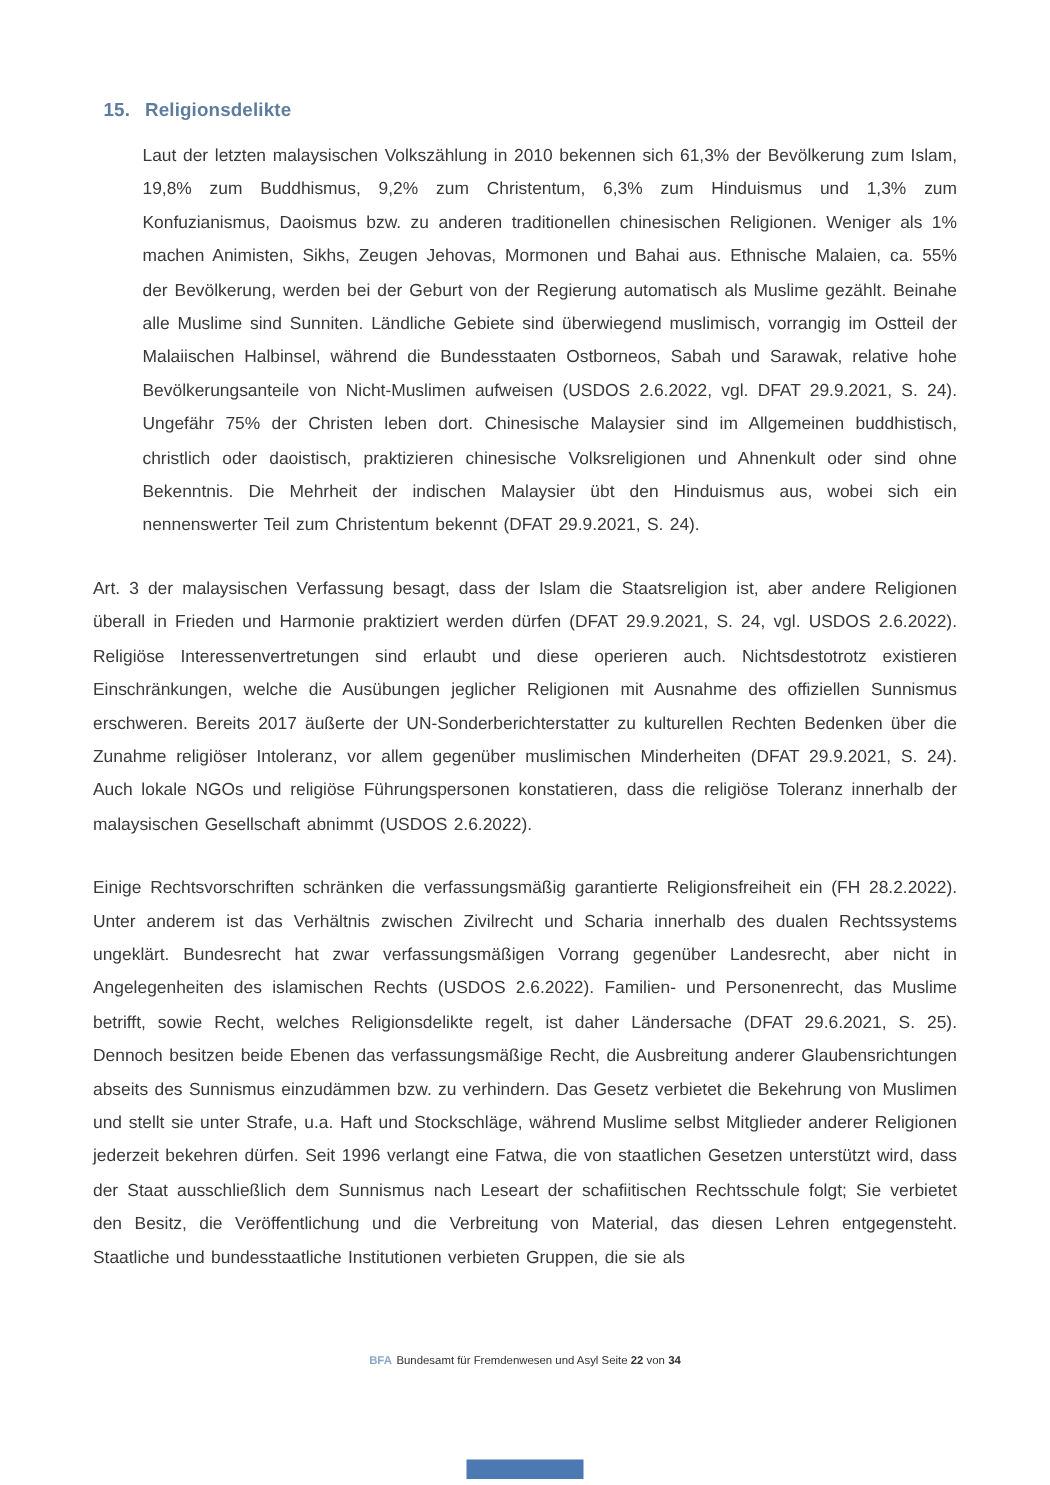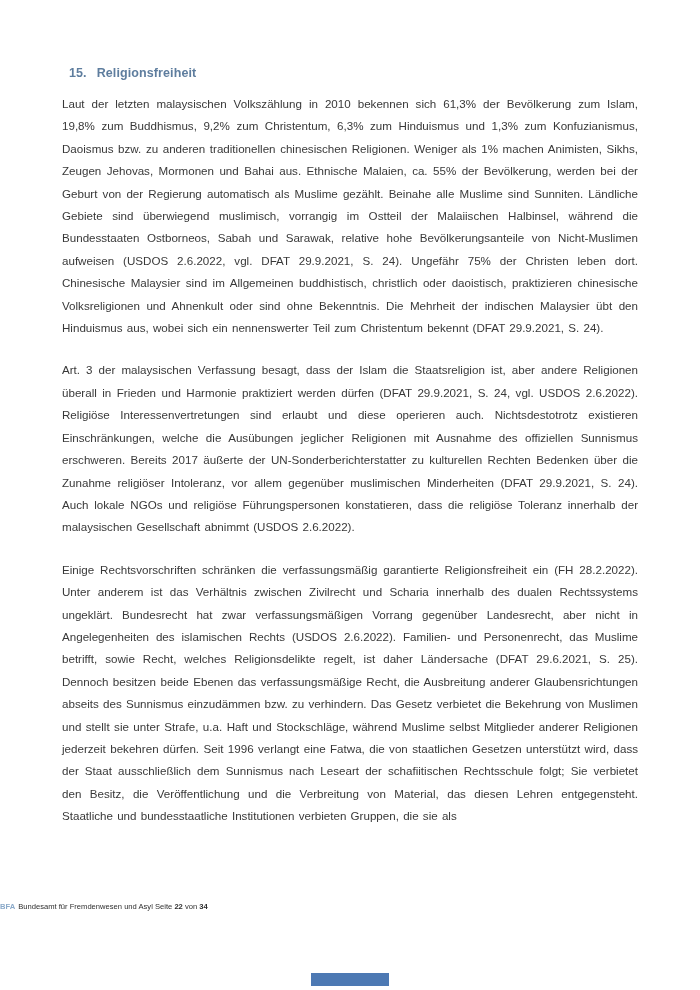--- a/index.html
+++ b/index.html
@@ -39,26 +39,28 @@
     font-size: 11.6px;
     line-height: 22.4px;
     text-align: justify;
     word-spacing: 1px;
   }
   .body-text p + p {
     margin-top: 20px;
   }
   .body-text p:first-child {
     margin-top: 13px;
+    margin-left: 33px;
   }
   .page-footer {
     position: absolute;
     top: 901px;
     left: 0;
     width: 700px;
+    text-align: center;
     font-size: 7.6px;
     color: #2e2e2e;
     line-height: 11px;
   }
   .footer-logo {
     color: #8aa9c9;
     font-weight: bold;
     margin-right: 3px;
   }
   .footer-bold {
@@ -75,21 +77,21 @@
   }
 </style>
 </head>
 <body>
 
 <div class="page">
 
   <div class="content">
 
     <h2 class="doc-heading">
-      <span class="hnum">15.</span><span>Religionsfreiheit</span>
+      <span class="hnum">15.</span><span>Religionsdelikte</span>
     </h2>
 
     <div class="body-text">
       <p>Laut der letzten malaysischen Volkszählung in 2010 bekennen sich 61,3% der Bevölkerung zum Islam, 19,8% zum Buddhismus, 9,2% zum Christentum, 6,3% zum Hinduismus und 1,3% zum Konfuzianismus, Daoismus bzw. zu anderen traditionellen chinesischen Religionen. Weniger als 1% machen Animisten, Sikhs, Zeugen Jehovas, Mormonen und Bahai aus. Ethnische Malaien, ca. 55% der Bevölkerung, werden bei der Geburt von der Regierung automatisch als Muslime gezählt. Beinahe alle Muslime sind Sunniten. Ländliche Gebiete sind überwiegend muslimisch, vorrangig im Ostteil der Malaiischen Halbinsel, während die Bundesstaaten Ostborneos, Sabah und Sarawak, relative hohe Bevölkerungsanteile von Nicht-Muslimen aufweisen (USDOS 2.6.2022, vgl. DFAT 29.9.2021, S. 24). Ungefähr 75% der Christen leben dort. Chinesische Malaysier sind im Allgemeinen buddhistisch, christlich oder daoistisch, praktizieren chinesische Volksreligionen und Ahnenkult oder sind ohne Bekenntnis. Die Mehrheit der indischen Malaysier übt den Hinduismus aus, wobei sich ein nennenswerter Teil zum Christentum bekennt (DFAT 29.9.2021, S. 24).</p>
       <p>Art. 3 der malaysischen Verfassung besagt, dass der Islam die Staatsreligion ist, aber andere Religionen überall in Frieden und Harmonie praktiziert werden dürfen (DFAT 29.9.2021, S. 24, vgl. USDOS 2.6.2022). Religiöse Interessenvertretungen sind erlaubt und diese operieren auch. Nichtsdestotrotz existieren Einschränkungen, welche die Ausübungen jeglicher Religionen mit Ausnahme des offiziellen Sunnismus erschweren. Bereits 2017 äußerte der UN-Sonderberichterstatter zu kulturellen Rechten Bedenken über die Zunahme religiöser Intoleranz, vor allem gegenüber muslimischen Minderheiten (DFAT 29.9.2021, S. 24). Auch lokale NGOs und religiöse Führungspersonen konstatieren, dass die religiöse Toleranz innerhalb der malaysischen Gesellschaft abnimmt (USDOS 2.6.2022).</p>
       <p>Einige Rechtsvorschriften schränken die verfassungsmäßig garantierte Religionsfreiheit ein (FH 28.2.2022). Unter anderem ist das Verhältnis zwischen Zivilrecht und Scharia innerhalb des dualen Rechtssystems ungeklärt. Bundesrecht hat zwar verfassungsmäßigen Vorrang gegenüber Landesrecht, aber nicht in Angelegenheiten des islamischen Rechts (USDOS 2.6.2022). Familien- und Personenrecht, das Muslime betrifft, sowie Recht, welches Religionsdelikte regelt, ist daher Ländersache (DFAT 29.6.2021, S. 25). Dennoch besitzen beide Ebenen das verfassungsmäßige Recht, die Ausbreitung anderer Glaubensrichtungen abseits des Sunnismus einzudämmen bzw. zu verhindern. Das Gesetz verbietet die Bekehrung von Muslimen und stellt sie unter Strafe, u.a. Haft und Stockschläge, während Muslime selbst Mitglieder anderer Religionen jederzeit bekehren dürfen. Seit 1996 verlangt eine Fatwa, die von staatlichen Gesetzen unterstützt wird, dass der Staat ausschließlich dem Sunnismus nach Leseart der schafiitischen Rechtsschule folgt; Sie verbietet den Besitz, die Veröffentlichung und die Verbreitung von Material, das diesen Lehren entgegensteht. Staatliche und bundesstaatliche Institutionen verbieten Gruppen, die sie als</p>
     </div>
 
   </div>
 

